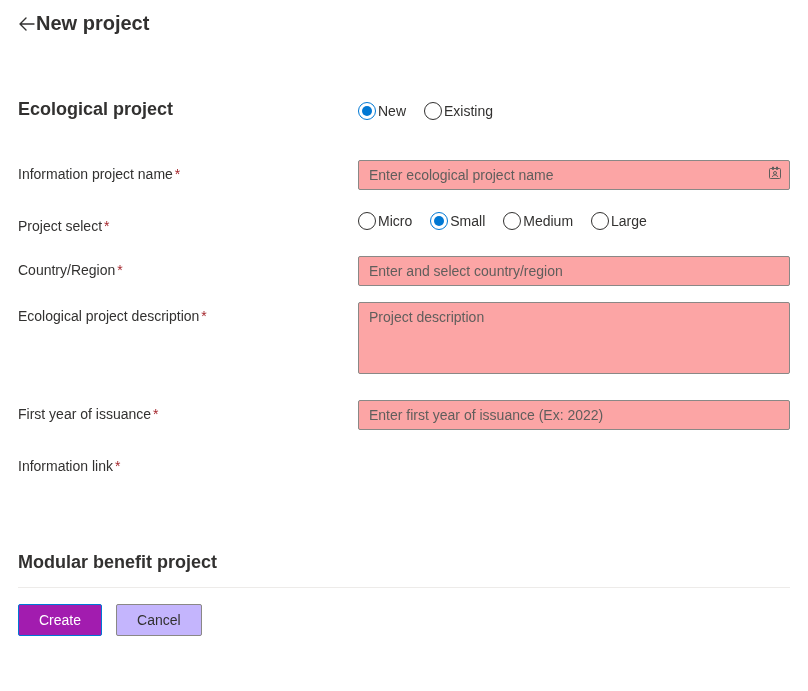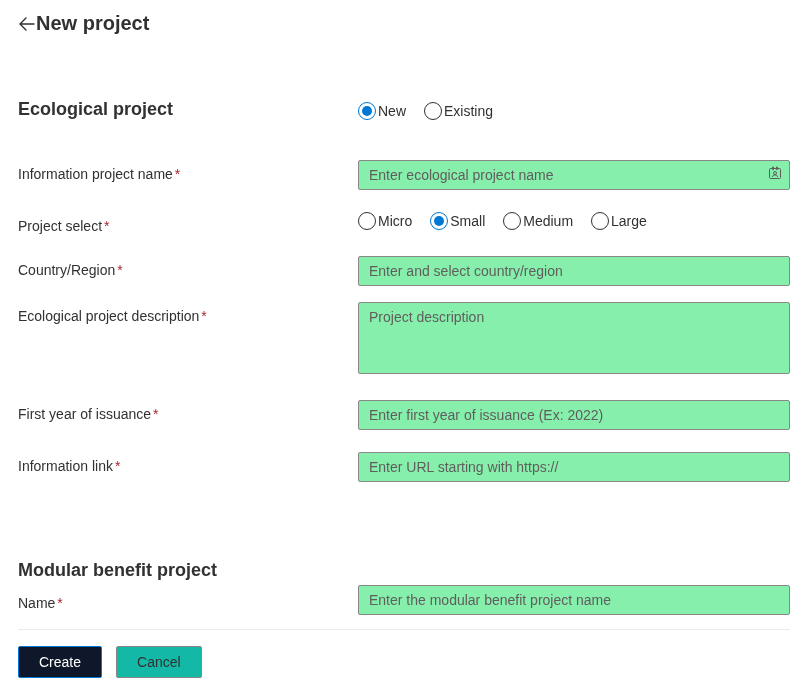--- a/index.html
+++ b/index.html
@@ -57,21 +57,21 @@
       color: #a4262c;
       margin-left: 2px;
     }
     .text-input, .textarea-input {
       width: 100%;
       border: 1px solid #8a8886;
       padding: 6px 10px;
       font-size: 14px;
       font-family: inherit;
       color: #323130;
-      background: #86efac;
+      background: #fca5a5;
       border-radius: 2px;
     }
     .text-input::placeholder, .textarea-input::placeholder {
       color: #605e5c;
     }
     .textarea-input {
       height: 72px;
       resize: none;
     }
     .radio-group {
@@ -122,26 +122,26 @@
       gap: 14px;
     }
     .btn {
       font-family: inherit;
       font-size: 14px;
       padding: 7px 20px;
       border-radius: 2px;
       cursor: pointer;
     }
     .btn-primary {
-      background: #0f172a;
+      background: #a21caf;
       border: 1px solid #0078d4;
       color: #fff;
     }
     .btn-secondary {
-      background: #14b8a6;
+      background: #c4b5fd;
       border: 1px solid #8a8886;
       color: #323130;
     }
     .name-row {
       display: flex;
       align-items: center;
     }
     .name-row .label-col {
       padding-top: 6px;
     }
@@ -257,40 +257,29 @@
     </div>
     <div class="input-col">
       <input type="text" class="text-input" placeholder="Enter first year of issuance (Ex: 2022)" style="">
     </div>
   </div>
 
   <div class="form-row">
     <div class="label-col">
       <span>Information link</span><span class="req">*</span>
     </div>
-    <div class="input-col">
-      <input type="text" class="text-input" placeholder="Enter URL starting with https://" style="">
-    </div>
   </div>
 
 </div>
 
 <div class="section-gap"></div>
 
 <div>
   <h2 class="section-title" style="margin-bottom:4px;">Modular benefit project</h2>
 
-  <div class="form-row name-row" style="margin-bottom:0;">
-    <div class="label-col">
-      <span>Name</span><span class="req">*</span>
-    </div>
-    <div class="input-col">
-      <input type="text" class="text-input" placeholder="Enter the modular benefit project name" style="">
-    </div>
-  </div>
 </div>
 
 <hr class="footer-divider">
 
 <div class="footer-actions">
   <button class="btn btn-primary">Create</button>
   <button class="btn btn-secondary">Cancel</button>
 </div>
 
 </body></html>

